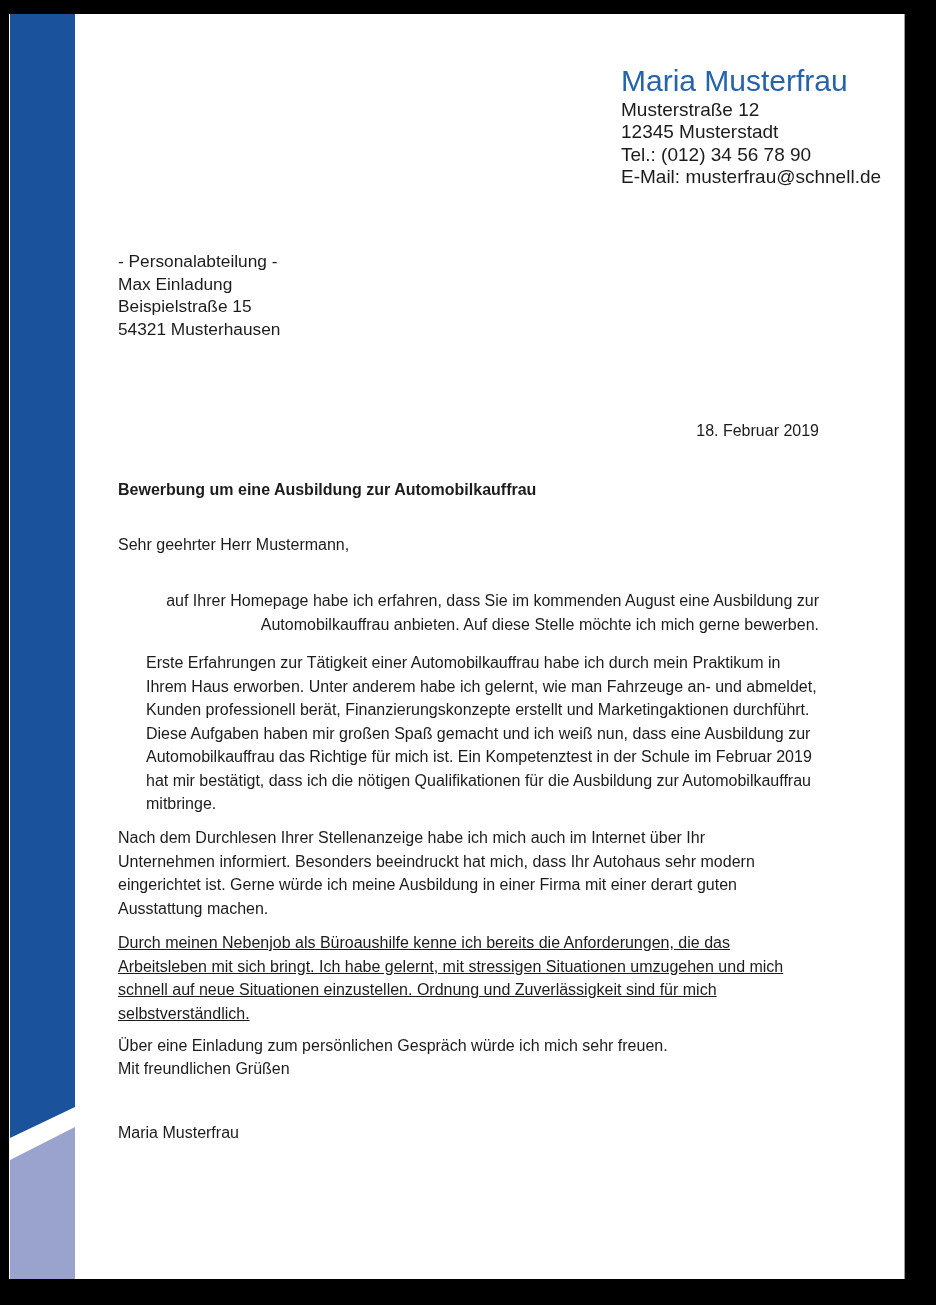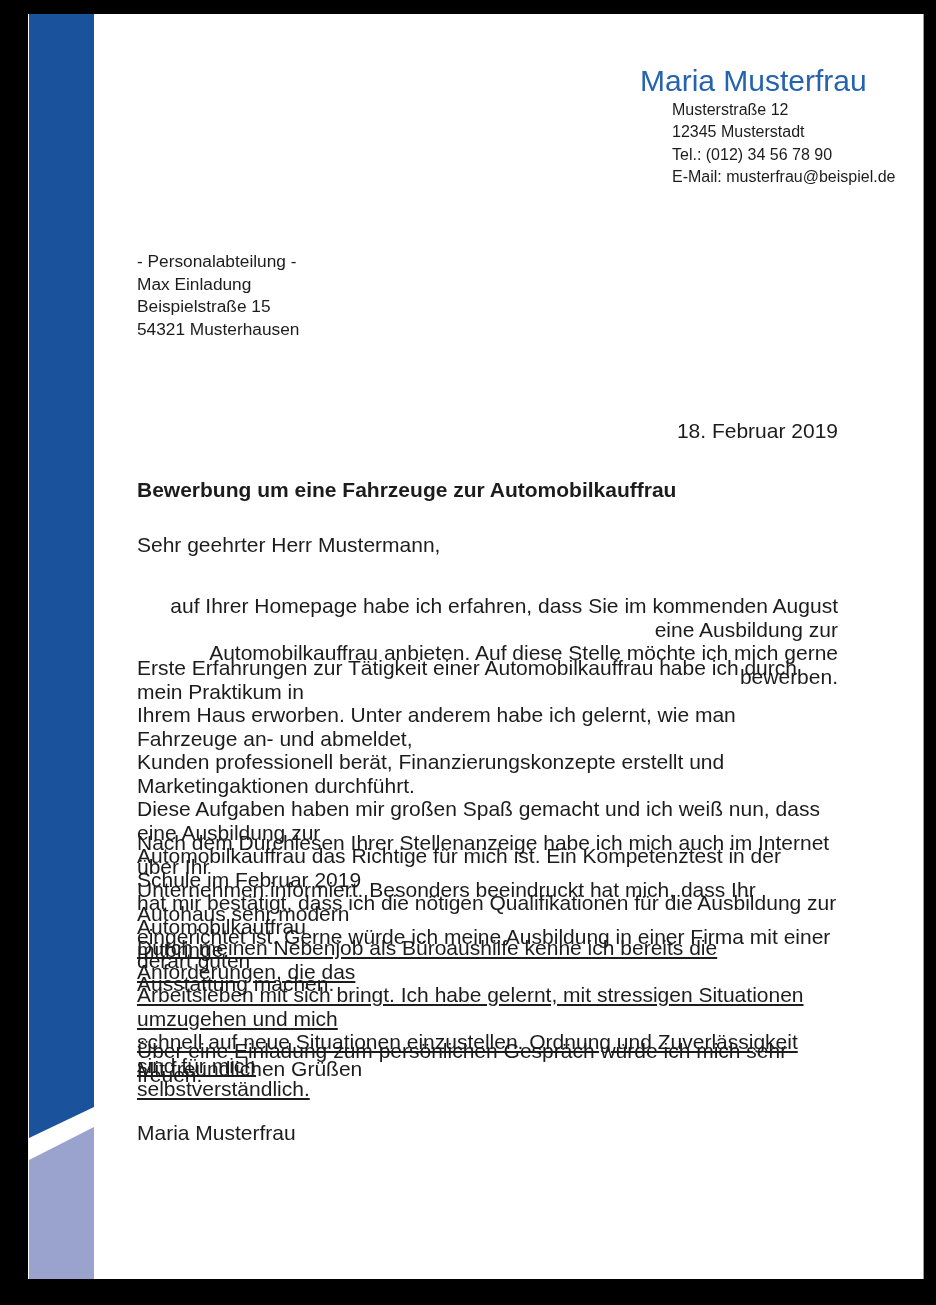--- a/index.html
+++ b/index.html
@@ -10,21 +10,21 @@
   }
   .canvas {
     position: relative;
     width: 936px;
     height: 1305px;
     background: var(--canvas-bg, #000000);
     overflow: hidden;
   }
   .page {
     position: absolute;
-    left: 28px;
+    left: 9px;
     top: 14px;
     width: 896px;
     height: 1265px;
     background: var(--page-bg, #ffffff);
     box-shadow: inset -1px 0 0 #9a9a9a;
   }
   .stripe-dark {
     position: absolute;
     left: 1px;
     top: 0;
@@ -48,84 +48,83 @@
     top: 49px;
     width: 260px;
   }
   .sender-name {
     font-size: 30px;
     line-height: 36px;
     color: var(--name-blue, #2563ad);
     white-space: nowrap;
   }
   .sender-line {
-    font-size: 16px;
+    font-size: 19px;
     line-height: 22.3px;
     color: #1c1c1c;
     white-space: nowrap;
-    margin-left: 32px;
   }
   .recipient {
     position: absolute;
     left: 109px;
     top: 236px;
     width: 400px;
   }
   .recipient-line {
     font-size: 17.3px;
     line-height: 22.5px;
     color: #1c1c1c;
     white-space: nowrap;
   }
   .textblock {
     position: absolute;
     left: 109px;
     width: 701px;
-    font-size: 21px;
+    font-size: 16px;
     line-height: 23.5px;
     color: #1c1c1c;
     white-space: pre-line;
   }
   .date-line   { top: 405px; text-align: right; }
   .subject     { top: 464px; font-weight: bold; }
   .salutation  { top: 519px; }
   .para-1      { top: 559px; text-align: right; }
-  .para-2      { top: 621px; }
+  .para-2      { top: 621px; margin-left: 28px; }
   .para-3      { top: 796px; }
   .para-4      { top: 901px; text-decoration: underline; }
   .para-5      { top: 1004px; }
   .closing     { top: 1043px; }
   .signature   { top: 1107px; }
 </style>
 </head>
 <body>
 
 <div class="canvas">
   <div class="page">
 
     <div class="stripe-dark"></div>
     <div class="stripe-light"></div>
 
     <div class="sender">
       <div class="sender-name">Maria Musterfrau</div>
       <div class="sender-line">Musterstraße 12</div>
       <div class="sender-line">12345 Musterstadt</div>
       <div class="sender-line">Tel.: (012) 34 56 78 90</div>
-      <div class="sender-line">E-Mail: musterfrau@beispiel.de</div>
+      <div class="sender-line">E-Mail: musterfrau@schnell.de</div>
     </div>
 
     <div class="recipient">
       <div class="recipient-line">- Personalabteilung -</div>
       <div class="recipient-line">Max Einladung</div>
       <div class="recipient-line">Beispielstraße 15</div>
       <div class="recipient-line">54321 Musterhausen</div>
     </div>
 
     <div class="textblock date-line">18. Februar 2019</div>
-    <div class="textblock subject">Bewerbung um eine Fahrzeuge zur Automobilkauffrau</div>
+    <div class="textblock subject">Bewerbung um eine Ausbildung zur Automobilkauffrau</div>
     <div class="textblock salutation">Sehr geehrter Herr Mustermann,</div>
 
     <p class="textblock para-1">auf Ihrer Homepage habe ich erfahren, dass Sie im kommenden August eine Ausbildung zur
 Automobilkauffrau anbieten. Auf diese Stelle möchte ich mich gerne bewerben.</p>
     <p class="textblock para-2">Erste Erfahrungen zur Tätigkeit einer Automobilkauffrau habe ich durch mein Praktikum in
 Ihrem Haus erworben. Unter anderem habe ich gelernt, wie man Fahrzeuge an- und abmeldet,
 Kunden professionell berät, Finanzierungskonzepte erstellt und Marketingaktionen durchführt.
 Diese Aufgaben haben mir großen Spaß gemacht und ich weiß nun, dass eine Ausbildung zur
 Automobilkauffrau das Richtige für mich ist. Ein Kompetenztest in der Schule im Februar 2019
 hat mir bestätigt, dass ich die nötigen Qualifikationen für die Ausbildung zur Automobilkauffrau

